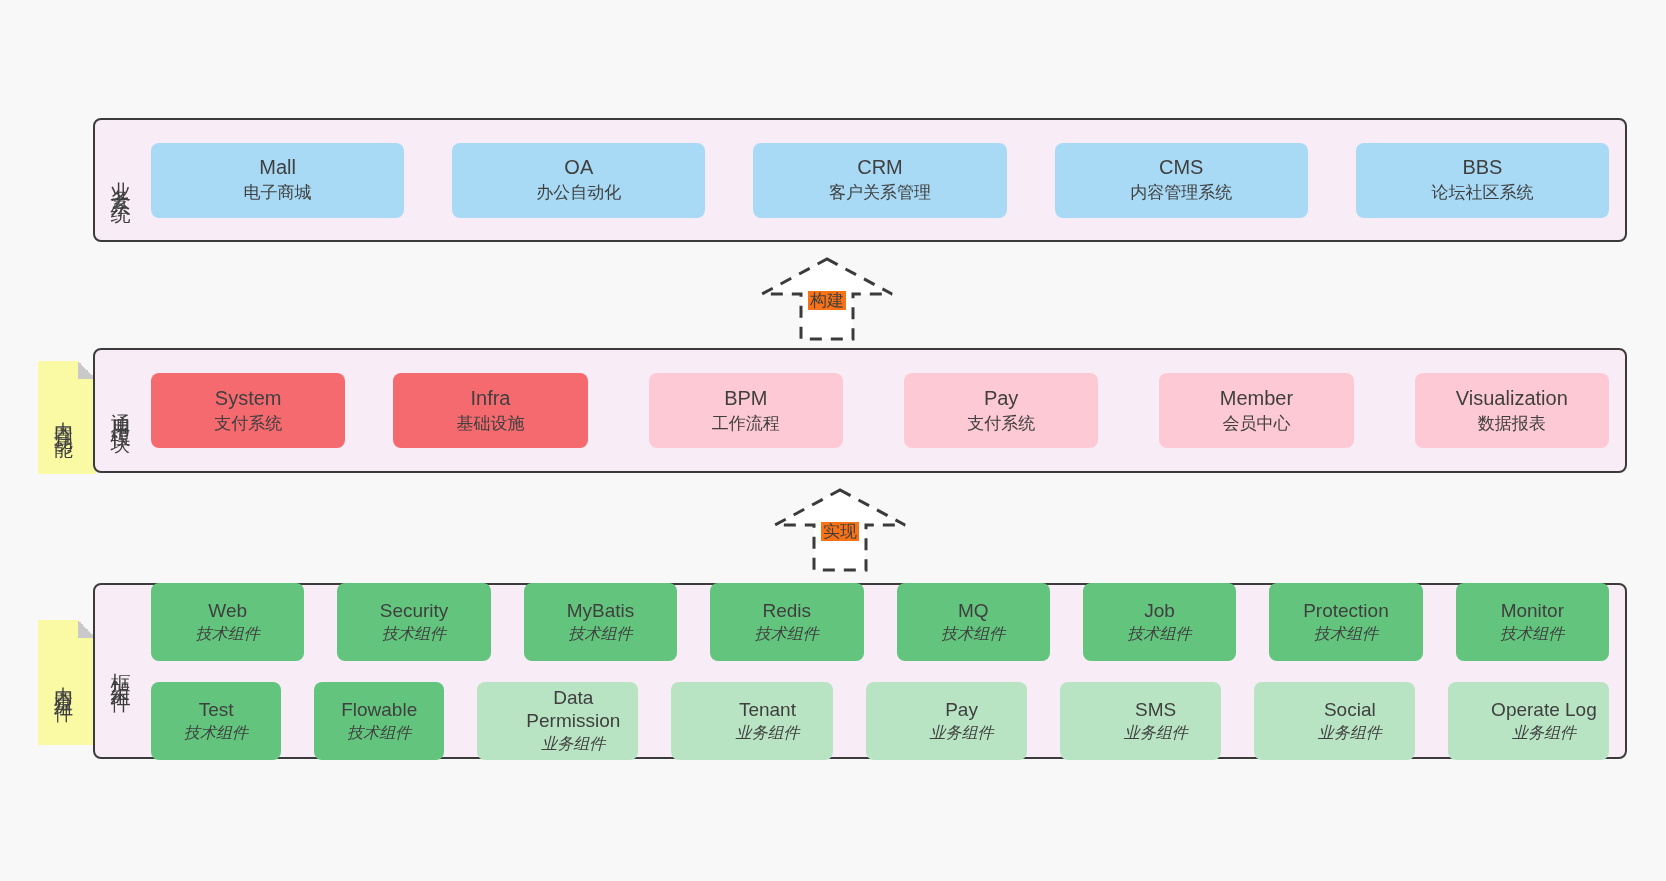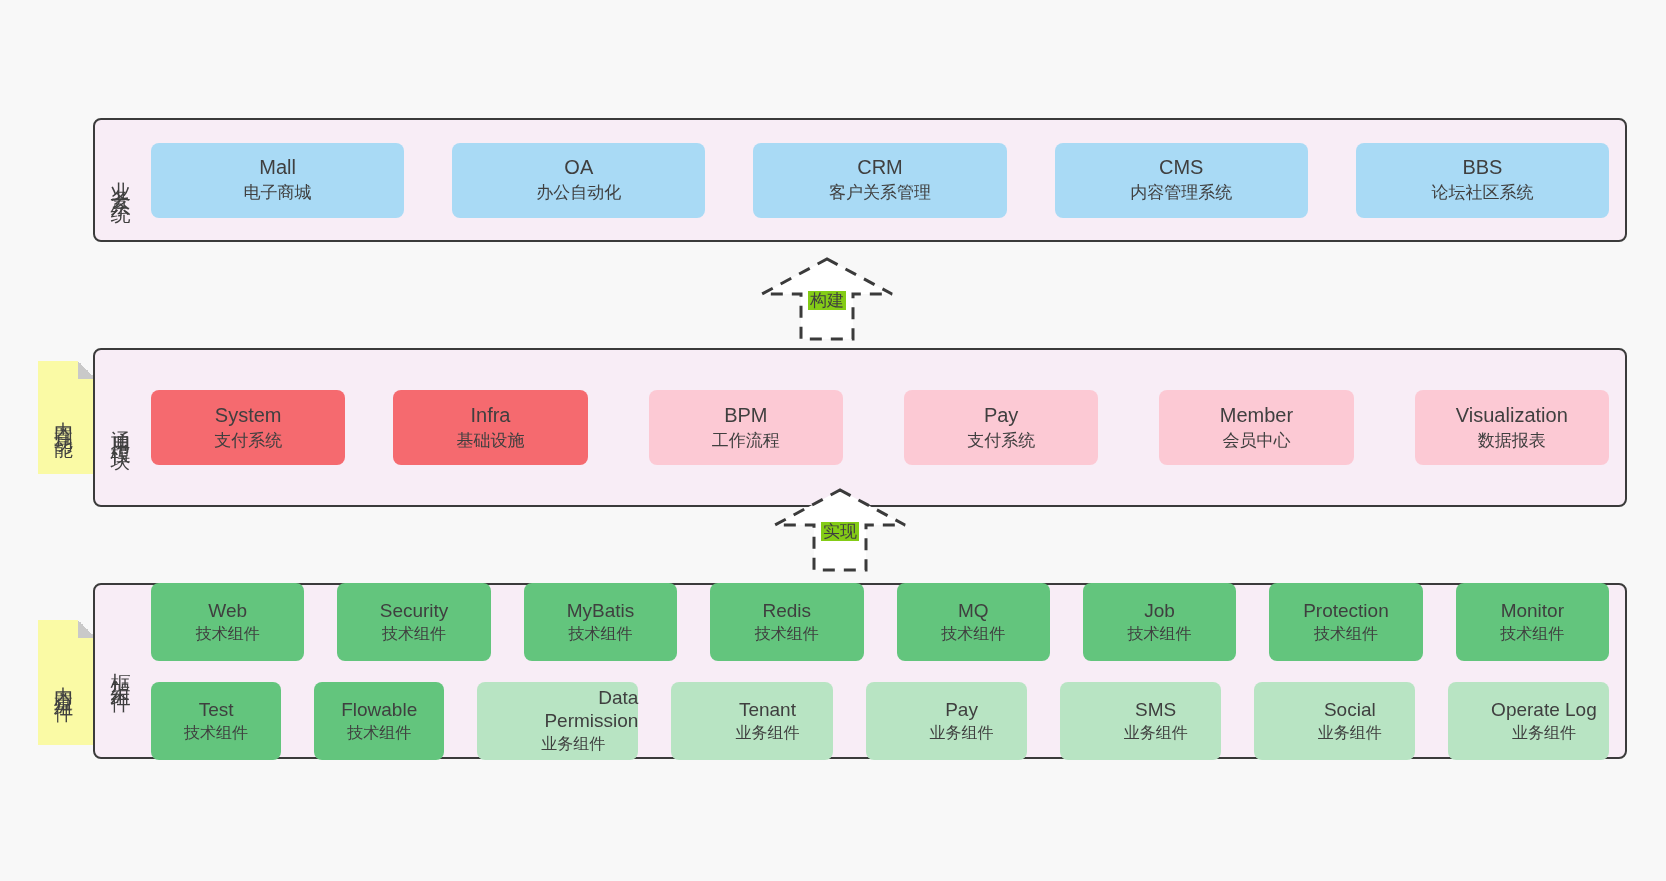--- a/index.html
+++ b/index.html
@@ -4,37 +4,37 @@
 <style>
   html,body{margin:0;padding:0;}
   body{font-family:"Liberation Sans","DejaVu Sans",sans-serif;background:var(--pageBg,#f8f8f8);}
   .canvas{position:relative;width:1666px;height:881px;background:var(--pageBg,#f8f8f8);overflow:hidden;}
 
   
   .band{position:absolute;left:93px;width:1534px;box-sizing:border-box;
         background:var(--bandBg,#f8edf6);border:2px solid var(--border,#3b3b3b);
         border-radius:8px;display:flex;align-items:center;}
   .band1{top:118px;height:124px;}
-  .band2{top:348px;height:159px;}
+  .band2{top:348px;height:125px;}
   .band3{top:583px;height:176px;}
   .band-label{flex:0 0 auto;margin-left:16px;writing-mode:vertical-rl;text-orientation:upright;
         font-size:20px;letter-spacing:7px;color:var(--text,#3f3f3f);line-height:1;}
   .boxes{flex:1;display:flex;gap:48px;margin:0 16px 0 20px;}
   .rows{flex:1;display:flex;flex-direction:column;gap:21px;margin:0 16px 0 20px;}
   .row{display:flex;gap:33px;}
 
   
   .box{flex:1;border-radius:8px;display:flex;flex-direction:column;align-items:center;
        justify-content:center;text-align:center;color:var(--text,#3f3f3f);}
   .band1 .box,.band2 .box{height:75px;}
   .band3 .box{height:78px;}
-  .box .nm{font-size:20px;line-height:25px;text-align:right;}
+  .box .nm{font-size:20px;line-height:25px;}
   .box .ds{font-size:17px;line-height:25px;}
   .band3 .box .nm{font-size:19px;line-height:23px;}
-  .band3 .box .ds{font-size:16px;line-height:23px;}
+  .band3 .box .ds{font-size:16px;line-height:23px;font-style:italic;}
   .blue{background:var(--blue,#a9daf5);}
   .red{background:var(--red,#f56a6f);}
   .pink{background:var(--pink,#fcc9d4);margin-left:13px;}
   .green{background:var(--green,#63c57d);}
   .lightgreen{background:var(--lightgreen,#b8e4c3);padding-left:31px;}
 
   
   .sticky{position:absolute;left:38px;width:58px;background:var(--sticky,#fafaa5);
           display:flex;align-items:center;justify-content:center;}
   .sticky1{top:361px;height:113px;}
@@ -44,21 +44,21 @@
   .sticky .stxt{writing-mode:vertical-rl;text-orientation:upright;font-size:19px;
           letter-spacing:6px;color:var(--text,#3f3f3f);line-height:1;margin-right:6px;}
 
   
   .arrow{position:absolute;width:134px;height:84px;}
   .arrow1{left:760px;top:257px;}
   .arrow2{left:773px;top:488px;}
   .arrow svg{position:absolute;left:0;top:0;}
   .arrow .alabel{position:absolute;left:0;right:0;top:32px;text-align:center;
         font-size:17px;color:var(--text,#3f3f3f);}
-  .arrow .alabel span{background:#84cc16;padding:0 2px;}
+  .arrow .alabel span{background:#f97316;padding:0 2px;}
 </style>
 </head>
 <body>
 
 <div class="canvas">
 
   <section class="band band1">
     <div class="band-label">业务系统</div>
     <div class="boxes">
       <div class="box blue">

